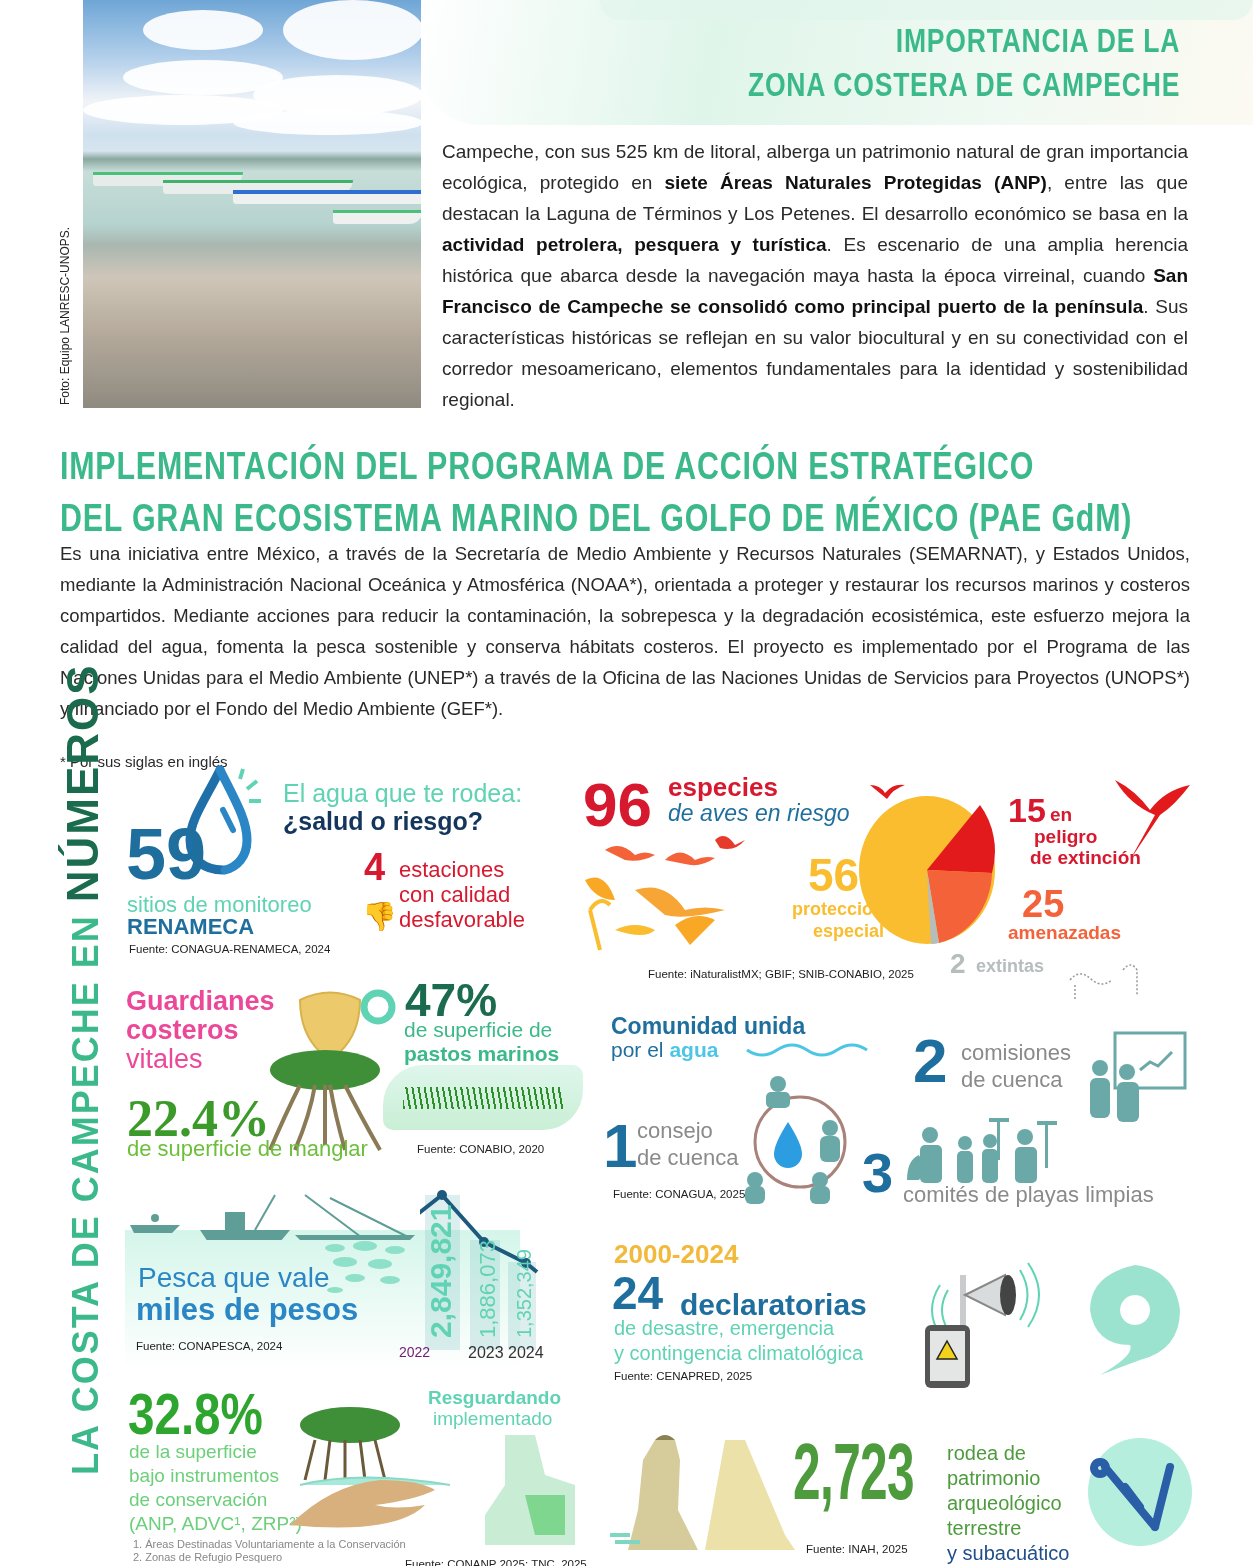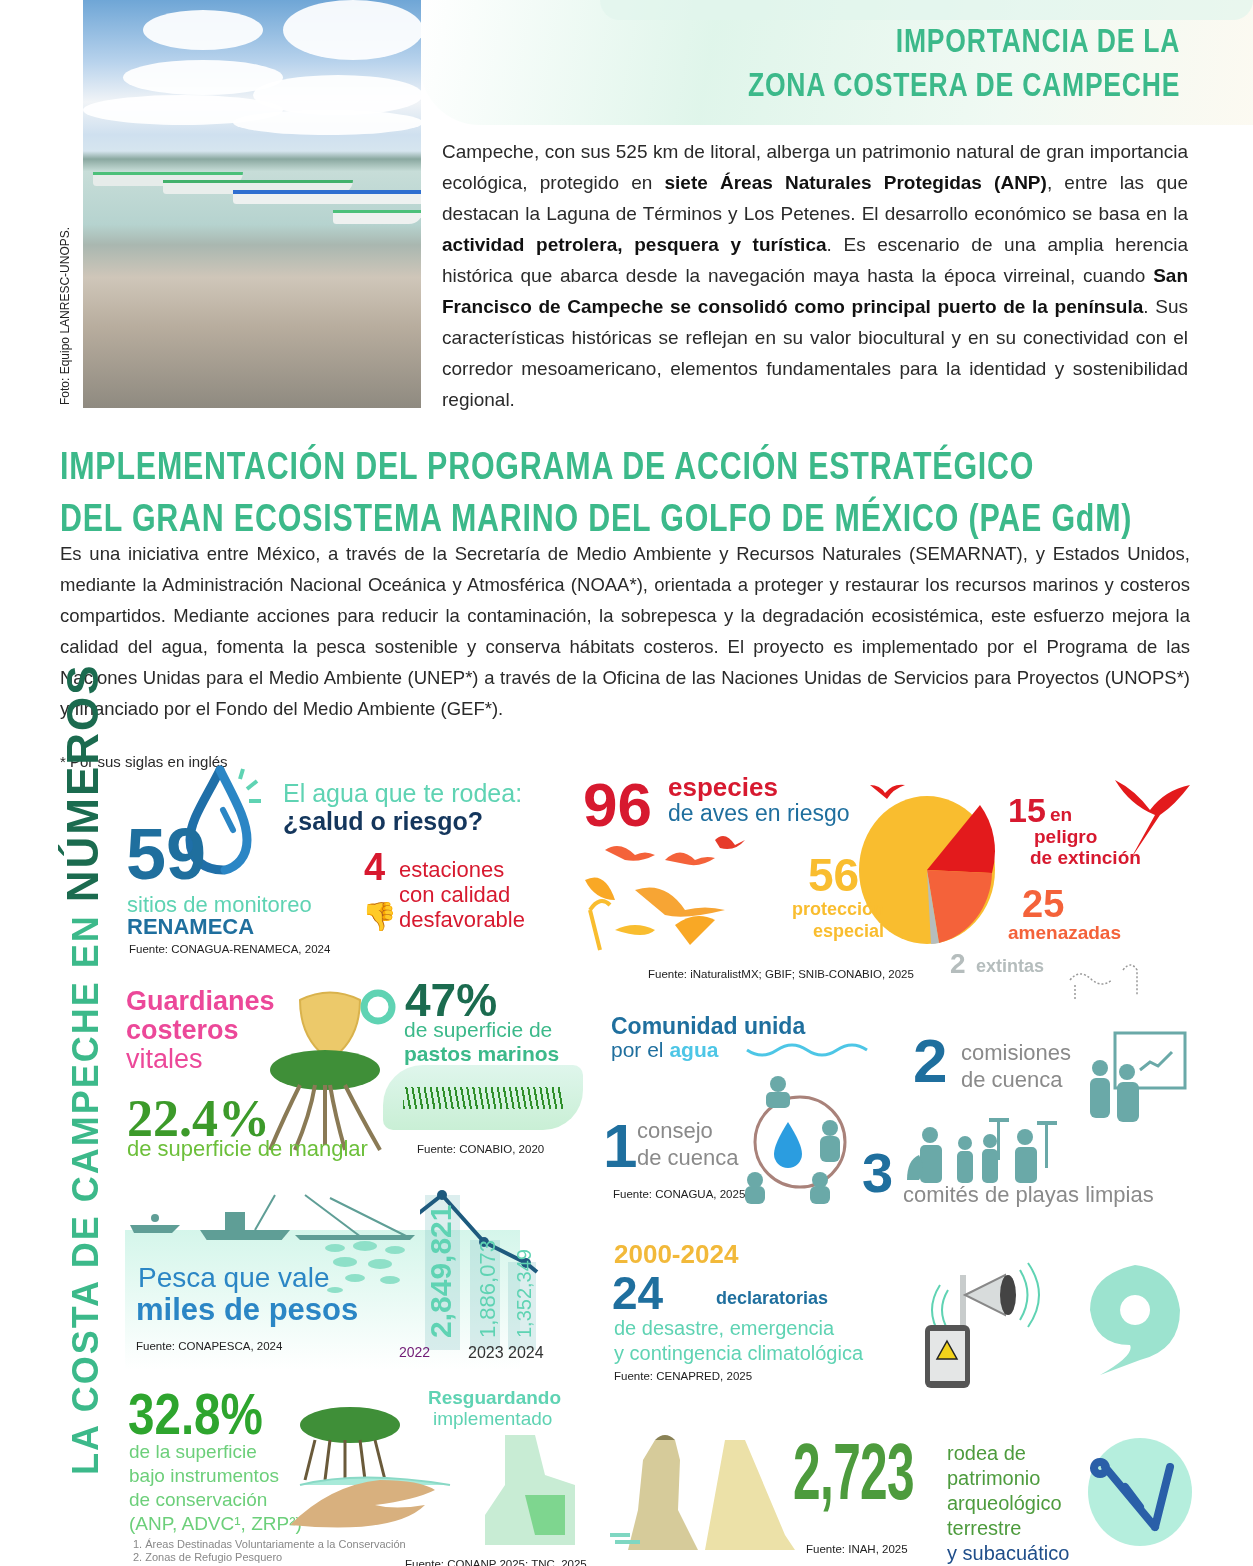--- a/index.html
+++ b/index.html
@@ -84,21 +84,21 @@
 <div class="abs big" style="left:364px;top:848px;font-size:38px;color:#d7192f;">4</div>
 <div class="abs" style="left:399px;top:857px;font-size:22px;line-height:25px;color:#d7192f;">
   <div>estaciones</div>
   <div>con calidad</div>
   <div>desfavorable</div>
 </div>
 <div class="abs" style="left:362px;top:900px;font-size:28px;color:#d7192f;">👎</div>
 
 <div class="abs big" style="left:583px;top:774px;font-size:62px;color:#d7192f;">96</div>
 <div class="abs" style="left:668px;top:772px;font-size:26px;color:#d7192f;font-weight:bold;">especies</div>
-<div class="abs" style="left:668px;top:800px;font-size:23px;color:#1f6f9e;">de aves en riesgo</div>
+<div class="abs" style="left:668px;top:800px;font-size:23px;color:#1f6f9e;font-style:italic;">de aves en riesgo</div>
 <svg class="abs" style="left:575px;top:830px;" width="200" height="130">
   <path d="M30 20 q15 -10 30 5 q10 -5 20 0 q-15 8 -30 5z" fill="#f4623a"></path>
   <path d="M90 30 q15 -15 30 0 q10 -5 20 -2 q-15 10 -30 6z" fill="#f4623a"></path>
   <path d="M140 10 q10 -10 20 5 l10 -5 q-10 12 -25 8z" fill="#e63b2a"></path>
   <path d="M10 50 q20 -10 30 20 q-20 0 -30 -20z" fill="#f9a825"></path>
   <path d="M60 60 q30 -10 50 20 q20 -5 40 0 q-40 10 -60 5z" fill="#f7a534"></path>
   <path d="M15 80 l10 40 M15 80 q10 -15 20 -5" stroke="#f9bd2f" stroke-width="4" fill="none"></path>
   <path d="M40 100 q20 -10 40 0 q-10 10 -40 0z" fill="#f9bd2f"></path>
   <path d="M100 95 q20 -15 40 -5 q-15 15 -25 25z" fill="#f9a825"></path>
 </svg>
@@ -254,21 +254,21 @@
 <div class="abs src" style="left:136px;top:1340px;">Fuente: CONAPESCA, 2024</div>
 <div class="abs" style="left:424px;top:1338px;transform-origin:left top;transform:rotate(-90deg);font-size:30px;font-weight:bold;color:#5fd3b3;white-space:nowrap;">2,849,821</div>
 <div class="abs" style="left:475px;top:1338px;transform-origin:left top;transform:rotate(-90deg);font-size:22px;color:#5fd3b3;white-space:nowrap;">1,886,073</div>
 <div class="abs" style="left:513px;top:1338px;transform-origin:left top;transform:rotate(-90deg);font-size:20px;color:#5fd3b3;white-space:nowrap;">1,352,349</div>
 <div class="abs" style="left:399px;top:1344px;font-size:14px;color:#701a75;">2022</div>
 <div class="abs" style="left:468px;top:1344px;font-size:16px;color:#333;">2023</div>
 <div class="abs" style="left:508px;top:1344px;font-size:16px;color:#333;">2024</div>
 
 <div class="abs" style="left:614px;top:1239px;font-size:26px;color:#f2b93a;font-weight:bold;">2000-2024</div>
 <div class="abs big" style="left:612px;top:1270px;font-size:46px;color:#1f6f9e;">24</div>
-<div class="abs" style="left:680px;top:1288px;font-size:18px;color:#1f6f9e;font-weight:bold;margin-left:36px;">declaratorias</div>
+<div class="abs" style="left:680px;top:1288px;font-size:30px;color:#1f6f9e;font-weight:bold;">declaratorias</div>
 <div class="abs" style="left:614px;top:1316px;font-size:20px;line-height:25px;color:#5fd3b3;">
   <div>de desastre, emergencia</div>
   <div>y contingencia climatológica</div>
 </div>
 <div class="abs src" style="left:614px;top:1370px;">Fuente: CENAPRED, 2025</div>
 <svg class="abs" style="left:920px;top:1255px;" width="140" height="135">
   <rect x="40" y="20" width="6" height="110" fill="#c8cccc"></rect>
   <path d="M45 40 l40 -20 l0 40 z" fill="#d8dcdc" stroke="#888" stroke-width="2"></path>
   <ellipse cx="88" cy="40" rx="8" ry="20" fill="#444"></ellipse>
   <path d="M100 15 q15 25 0 50 M108 8 q22 32 0 64" stroke="#5fd3b3" stroke-width="2" fill="none"></path>

